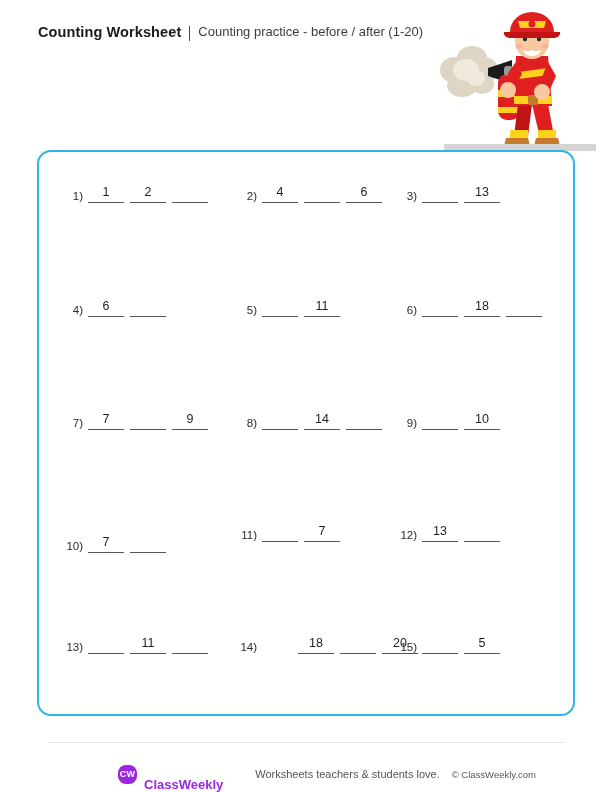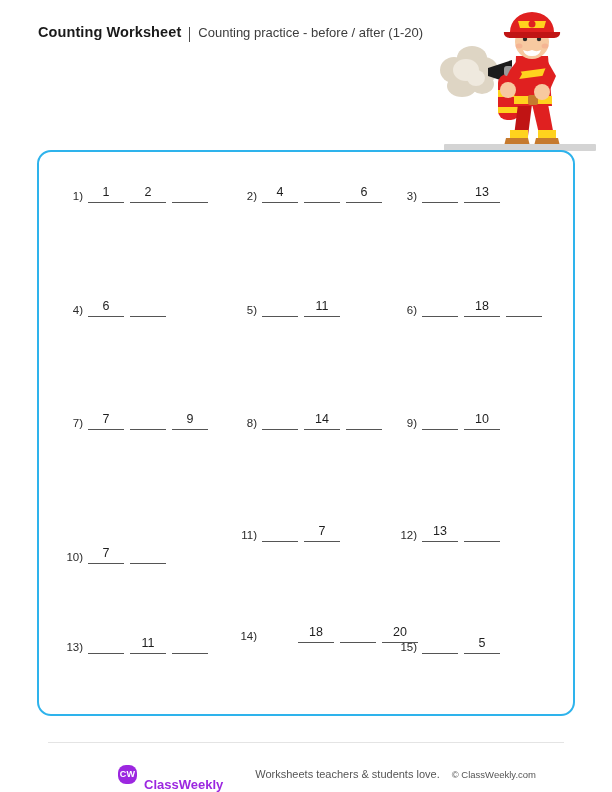--- a/index.html
+++ b/index.html
@@ -6,21 +6,21 @@
   html, body {
     width: 612px;
     height: 792px;
     background: #ffffff;
     font-family: "Liberation Sans", sans-serif;
     overflow: hidden;
   }
   .page { position: relative; width: 612px; height: 792px; background:#fff; }
 
   
-  .header { position: absolute; left: 38px; top: 24px; display: flex; align-items: center; }
+  .header { position: absolute; left: 38px; top: 24px; display: flex; align-items: flex-start; }
   .title-main {
     font-size: 14.5px; font-weight: bold; color: #1a1a1a; letter-spacing: .1px;
   }
   .title-pipe {
     display: inline-block; width: 1px; height: 15px; background: #4a4a4a;
     margin: 0 8px; position: relative; top: 2px;
   }
   .title-sub { font-size: 13px; color: #3d3d3d; font-weight: normal; }
 
   
@@ -214,21 +214,21 @@
             <div class="slot blank"></div>
           </div>
         </div>
         <div class="prob" style="left: 356px; top: 259px;">
           <div class="pnum">9)</div>
           <div class="slots">
             <div class="slot blank"></div>
             <div class="slot">10</div>
           </div>
         </div>
-        <div class="prob" style="left: 22px; top: 393px;">
+        <div class="prob" style="left: 22px; top: 382px;">
           <div class="pnum">10)</div>
           <div class="slots">
             <div class="slot">7</div>
             <div class="slot blank"></div>
           </div>
         </div>
         <div class="prob" style="left: 196px; top: 371px;">
           <div class="pnum">11)</div>
           <div class="slots">
             <div class="slot blank"></div>
@@ -243,21 +243,21 @@
           </div>
         </div>
         <div class="prob" style="left: 22px; top: 483px;">
           <div class="pnum">13)</div>
           <div class="slots">
             <div class="slot blank"></div>
             <div class="slot">11</div>
             <div class="slot blank"></div>
           </div>
         </div>
-        <div class="prob" style="left: 196px; top: 472px; gap: 41px;">
+        <div class="prob" style="left: 196px; top: 483px; gap: 41px;">
           <div class="pnum">14)</div>
           <div class="slots">
             <div class="slot">18</div>
             <div class="slot blank"></div>
             <div class="slot">20</div>
           </div>
         </div>
         <div class="prob" style="left: 356px; top: 483px;">
           <div class="pnum">15)</div>
           <div class="slots">

